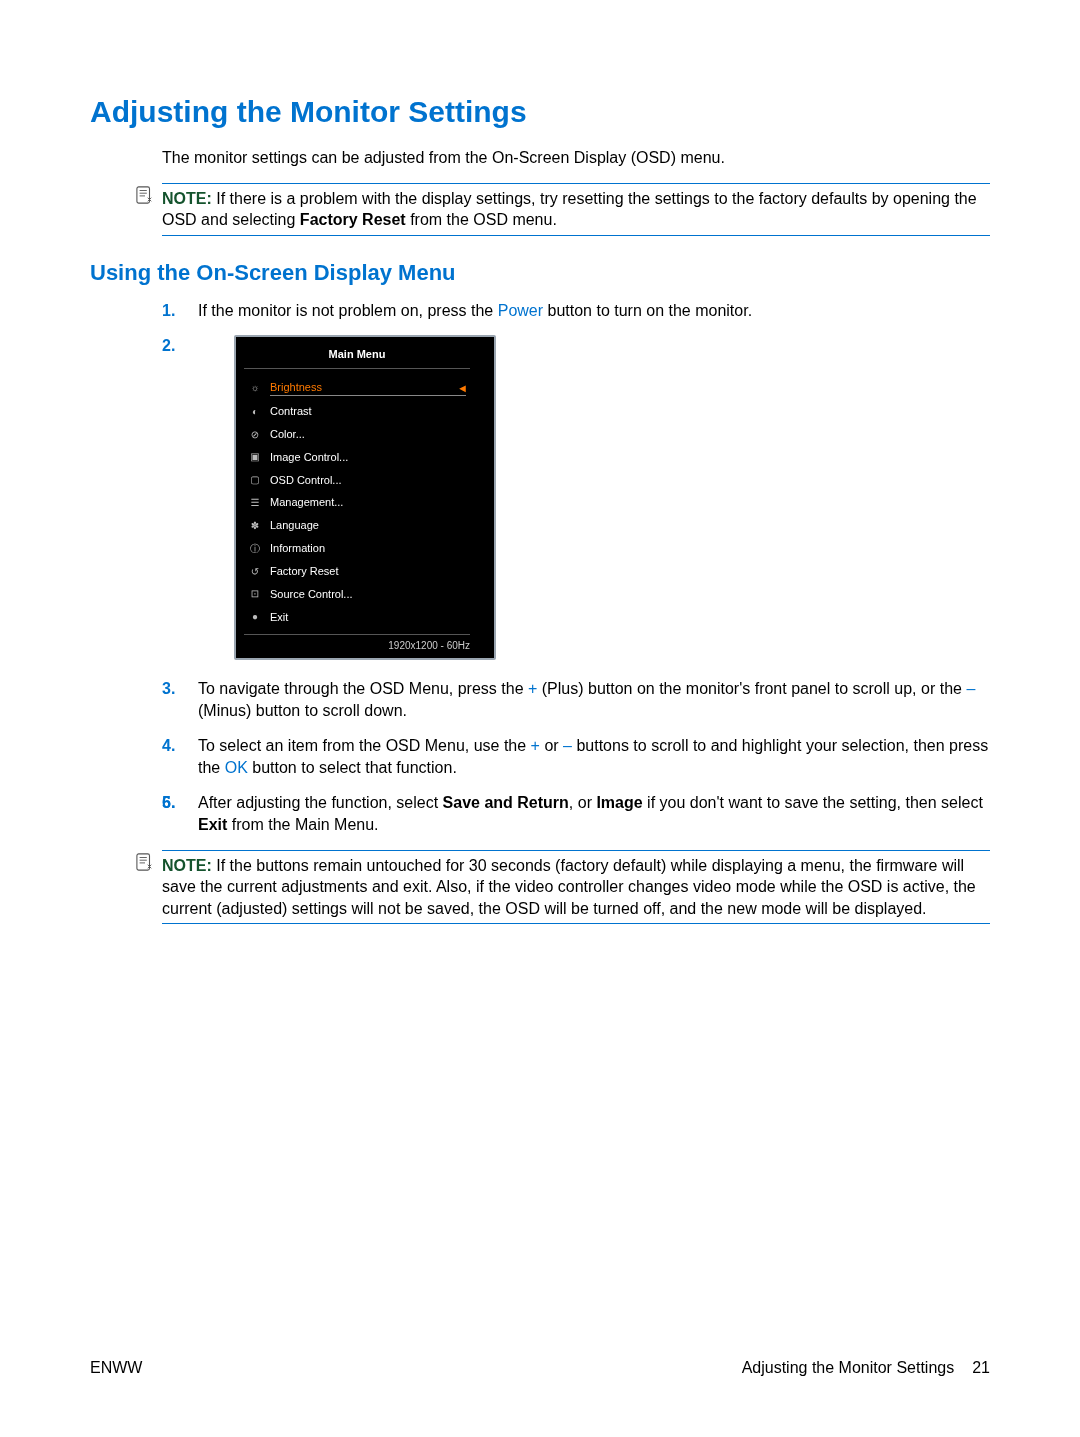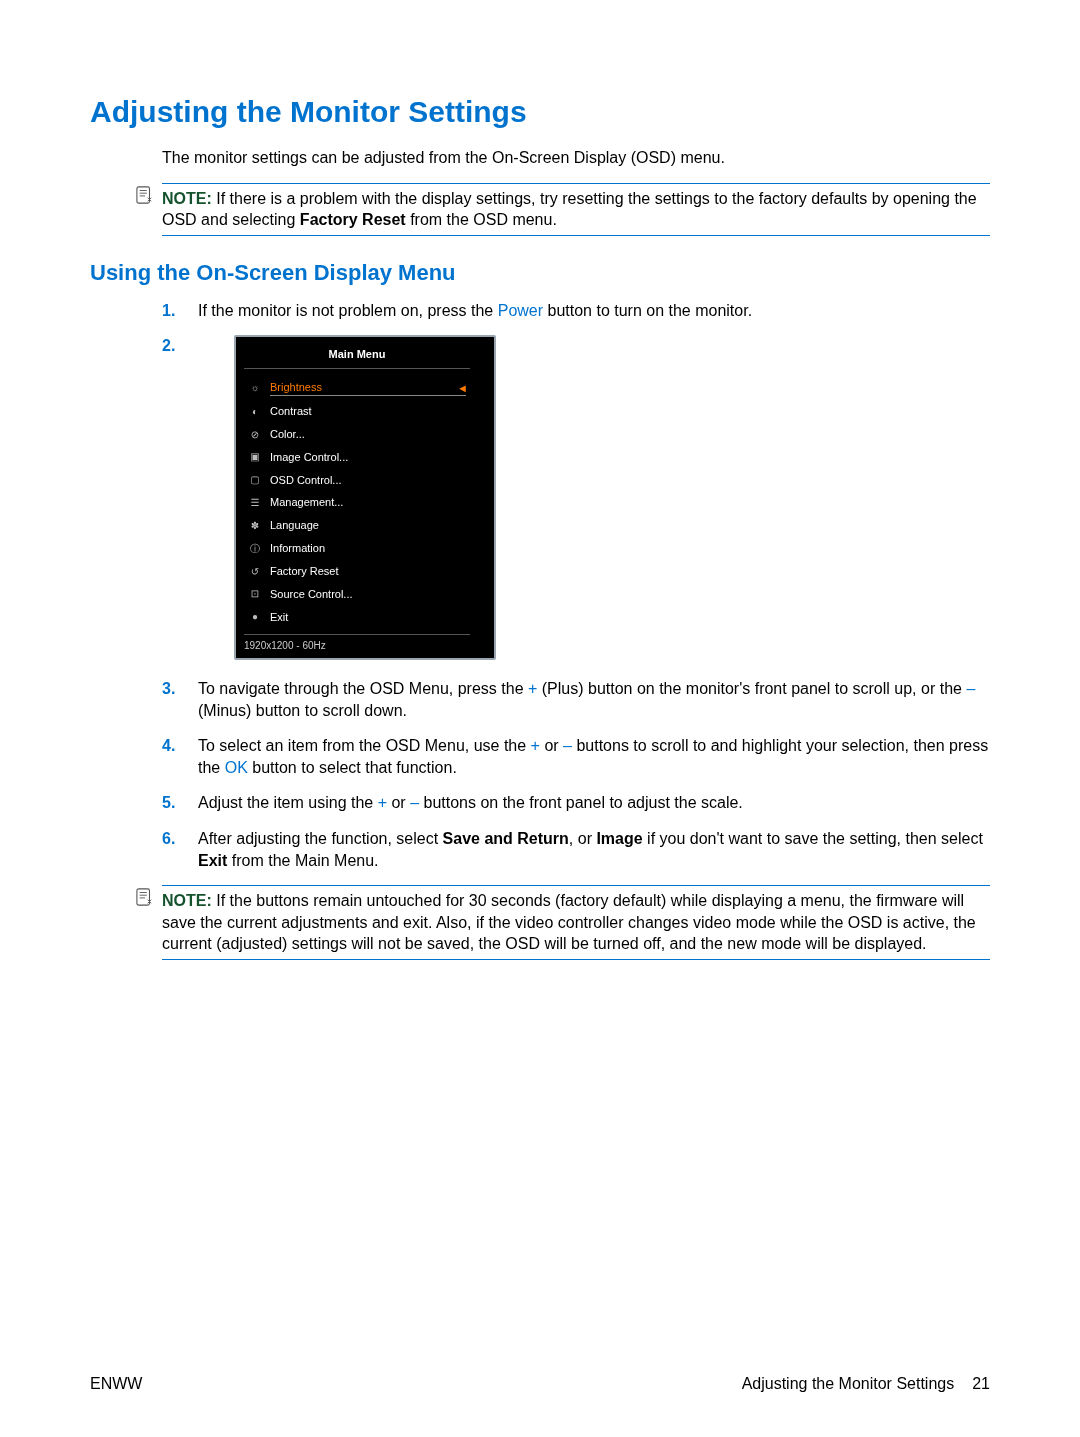--- a/index.html
+++ b/index.html
@@ -118,30 +118,30 @@
   }
   .osd-item.selected .osd-label {
     border-bottom:1px solid #888;
     flex:1;
   }
   .osd-item.selected .osd-arrow {
     color:#ff7a00;
     position:absolute; right:2px;
   }
   .osd-footer {
-    text-align:left;
+    text-align:right;
     color:#ccc;
     font-size:10px;
     border-top:1px solid #555;
     padding:4px 0 2px 0;
   }
 
   .footer-row {
     position:absolute;
-    bottom: 44px;
+    bottom: 60px;
     left: 90px;
     right: 90px;
     display:flex;
     justify-content:space-between;
     font-size:16px;
   }
   .footer-right { display:flex; gap:18px; }
 </style>
 </head>
 <body>
@@ -221,21 +221,21 @@
                   <span class="osd-ico">●</span>
                   <span class="osd-label">Exit</span>
                 </div>
               </div>
             <div class="osd-footer">1920x1200 - 60Hz</div>
           </div>
         </div>
       </li>
       <li><span class="num">3.</span><span><span>To navigate through the OSD Menu, press the </span><span class="kw">+</span><span> (Plus) button on the monitor's front panel to scroll up, or the </span><span class="kw">–</span><span> (Minus) button to scroll down.</span></span></li>
       <li><span class="num">4.</span><span><span>To select an item from the OSD Menu, use the </span><span class="kw">+</span><span> or </span><span class="kw">–</span><span> buttons to scroll to and highlight your selection, then press the </span><span class="kw">OK</span><span> button to select that function.</span></span></li>
-      <li><span class="num">5.</span><span><span>Adjust the item using the </span><span class="kw">+</span><span> or </span><span class="kw">–</span><span> buttons on the front panel to adjust the scale.</span></span></li>
+      <li><span class="num">5.</span></li>
       <li><span class="num">6.</span><span><span>After adjusting the function, select </span><span class="bold">Save and Return</span><span>, or </span><span class="bold">Image</span><span> if you don't want to save the setting, then select </span><span class="bold">Exit</span><span> from the Main Menu.</span></span></li>
     </ol>
 
     <div class="note-box">
       <span class="note-icon">
         <svg viewBox="0 0 20 20">
             <rect x="1" y="1" width="14" height="18" rx="2" fill="none" stroke="#555" stroke-width="1.2"></rect>
             <path d="M4 5h8M4 8h8M4 11h6" stroke="#555" stroke-width="1"></path>
             <path d="M13 13l4 4M17 13l-4 4" stroke="#555" stroke-width="1" fill="none"></path>
           </svg>

